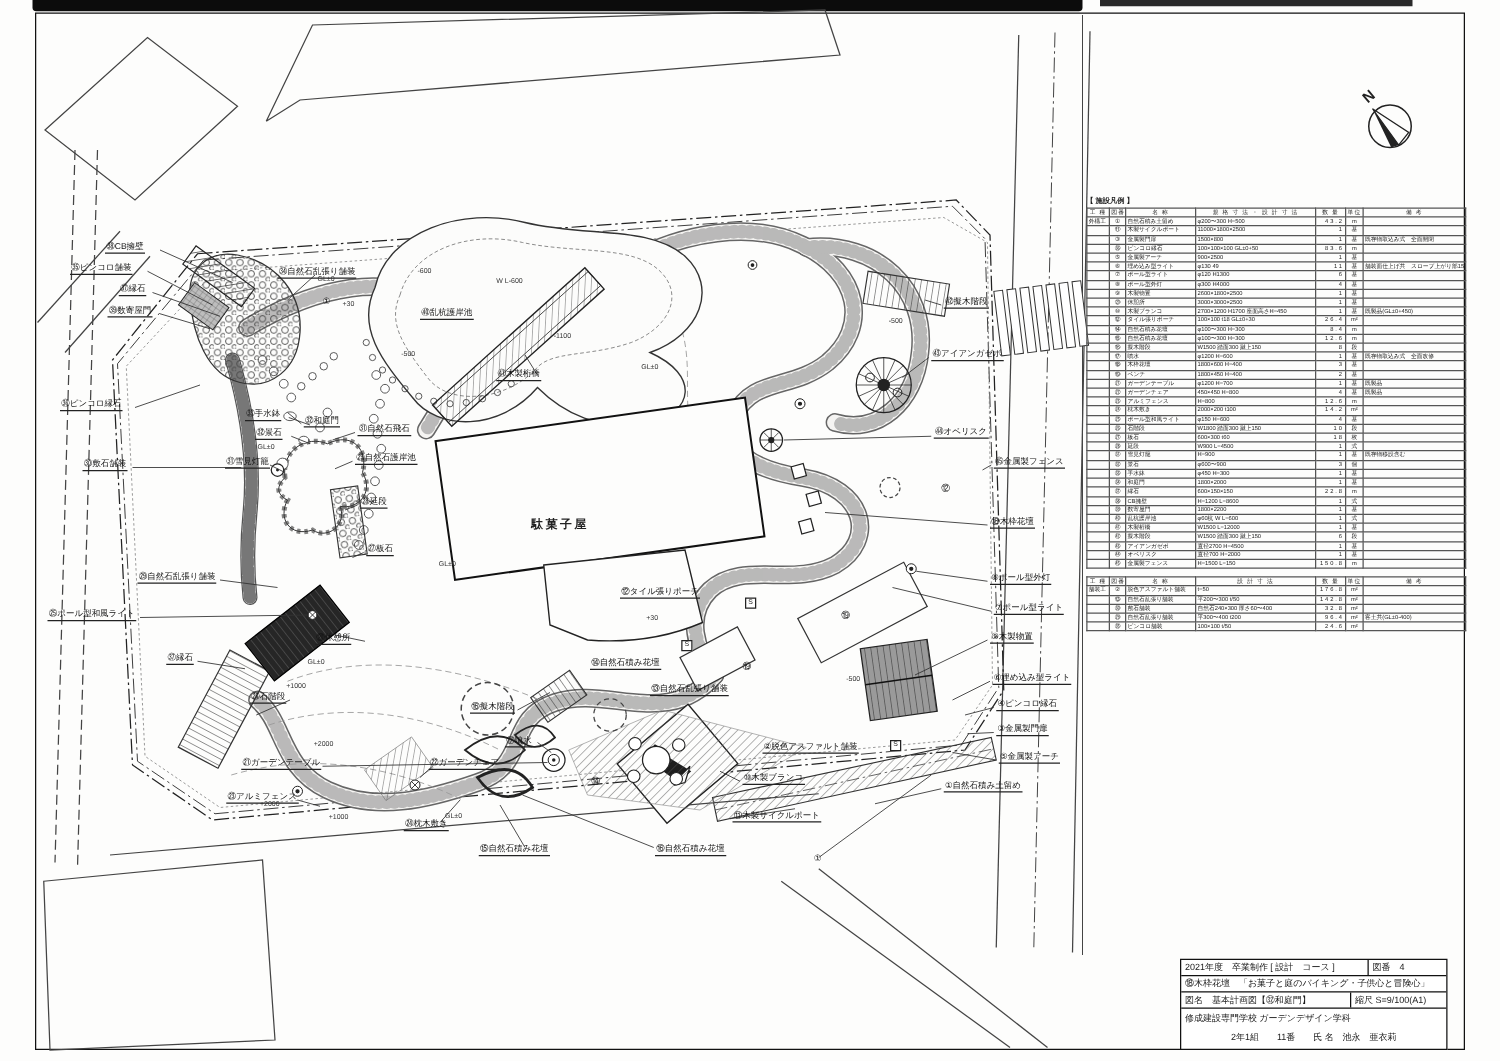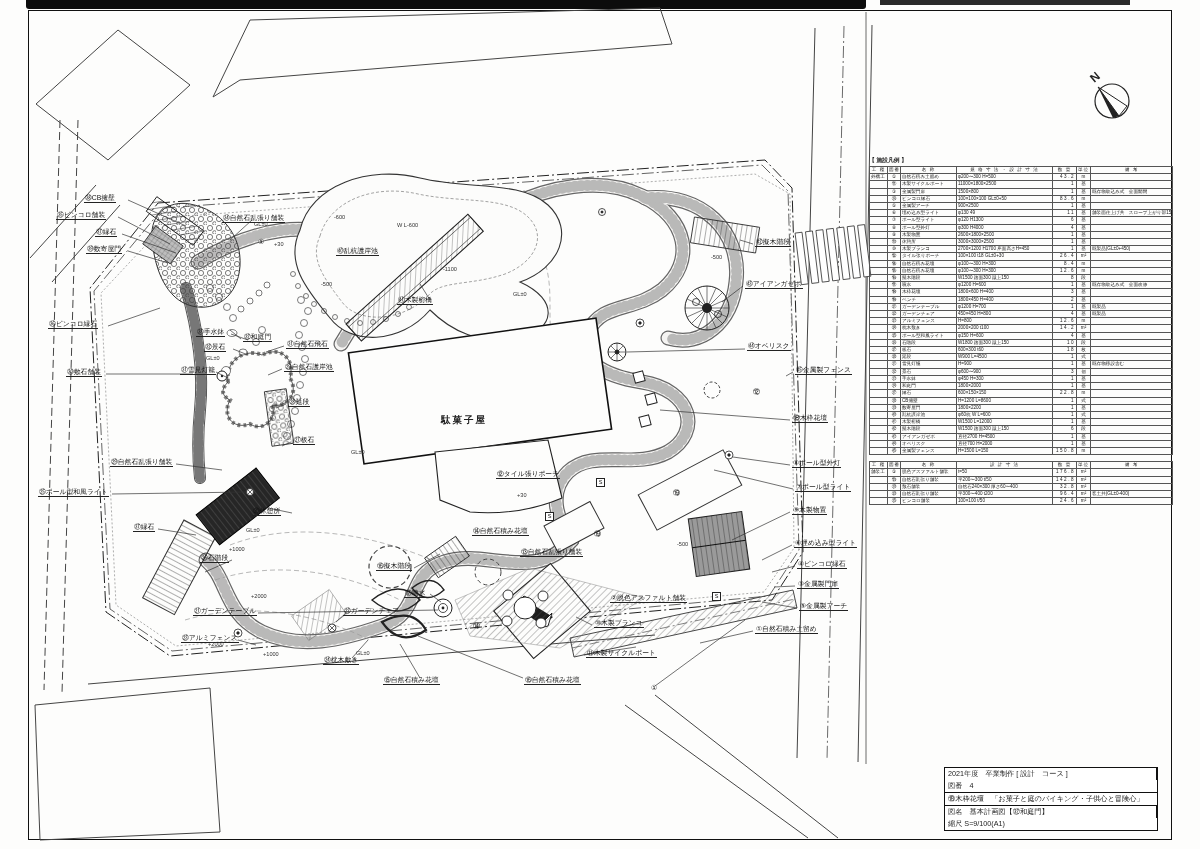--- a/index.html
+++ b/index.html
@@ -21,21 +21,21 @@
   #mat{position:absolute;left:869px;top:156px;width:303px;}
   #mat .cap{font-size:5.8px;font-weight:bold;margin-bottom:1px;}
   table.mt{border-collapse:collapse;width:303px;table-layout:fixed;}
   table.mt td,table.mt th{border:0.5px solid #555;font-size:4.6px;line-height:6.2px;height:6.2px;
       padding:0 1px;overflow:hidden;white-space:nowrap;font-weight:normal;text-align:left;}
   table.mt th{text-align:center;letter-spacing:1px;}
   table.mt .c{text-align:center;}
   table.mt .r{text-align:right;letter-spacing:1.5px;}
   
   #tb{position:absolute;left:944px;top:767px;width:212px;border:1.8px solid #111;background:#fff;}
-  #tb .row{display:flex;border-bottom:1px solid #111;flex-direction:column;}
+  #tb .row{display:flex;border-bottom:1px solid #111;}
   #tb .row:last-child{border-bottom:none;}
   #tb .cell{font-size:7.2px;line-height:12px;height:12px;padding:0 3px;white-space:nowrap;overflow:hidden;}
   #tb .grow{flex:1;border-right:1px solid #111;}
   #tb .last{border-right:none;}
   #tb .dbl{height:32px;line-height:15px;}
   .small{font-size:6.4px;}
 </style>
 </head>
 <body>
 
@@ -425,21 +425,21 @@
       <div class="lbl" style="left: 755px; top: 625px;">①自然石積み土留め</div>
       <div class="lbl" style="left: 610px; top: 594px;">②脱色アスファルト舗装</div>
       <div class="lbl" style="left: 594px; top: 619px;">⑩木製ブランコ</div>
       <div class="lbl" style="left: 586px; top: 649px;">⑪木製サイクルポート</div>
       <div class="lbl" style="left: 496px; top: 470px;">⑫タイル張りポーチ</div>
       <div class="lbl" style="left: 472px; top: 527px;">⑭自然石積み花壇</div>
       <div class="lbl" style="left: 520px; top: 548px;">⑬自然石乱張り舗装</div>
       <div class="lbl" style="left: 252px; top: 507px;">⑳休憩所</div>
       <div class="lbl" style="left: 376px; top: 562px;">⑯擬木階段</div>
       <div class="lbl" style="left: 404px; top: 589px;">⑰噴水</div>
-      <div class="lbl big" style="left: 440px; top: 416px;">駄菓子屋</div>
+      <div class="lbl big" style="left: 424px; top: 416px;">駄菓子屋</div>
       <div class="lbl circ" style="left: 257px; top: 238px;">①</div>
       <div class="lbl circ" style="left: 472px; top: 622px;">⑭</div>
       <div class="lbl circ" style="left: 650px; top: 684px;">①</div>
       <div class="lbl circ" style="left: 752px; top: 388px;">⑫</div>
       <div class="lbl circ" style="left: 593px; top: 530px;">⑲</div>
       <div class="lbl circ" style="left: 672px; top: 489px;">⑲</div>
       <div class="lbl ann" style="left: 253px; top: 221px;">GL±0</div>
       <div class="lbl ann" style="left: 512px; top: 291px;">GL±0</div>
       <div class="lbl ann" style="left: 350px; top: 449px;">GL±0</div>
       <div class="lbl ann" style="left: 245px; top: 527px;">GL±0</div>
@@ -901,14 +901,20 @@
       <div class="cell grow">2021年度　卒業制作 [ 設計　コース ]</div>
       <div class="cell last" style="width:56px">図番　4</div>
     </div>
     <div class="row">
       <div class="cell grow last small">⑱木枠花壇　「お菓子と庭のバイキング・子供心と冒険心」</div>
     </div>
     <div class="row">
       <div class="cell grow">図名　基本計画図【㉜和庭門】</div>
       <div class="cell last" style="width:70px">縮尺 S=9/100(A1)</div>
     </div>
+    <div class="row">
+      <div class="cell grow last dbl">
+        <div>修成建設専門学校 ガーデンデザイン学科</div>
+        <div style="text-align:center">2年1組　　11番　　氏 名　池永　亜衣莉</div>
+      </div>
+    </div>
   </div>
 </div>
 
 </body></html>

